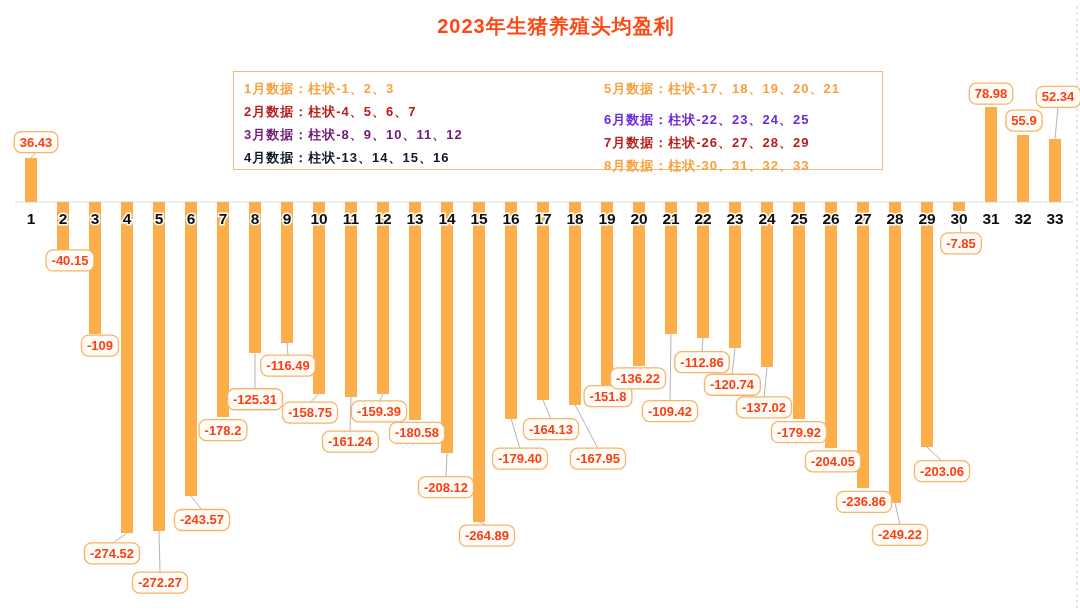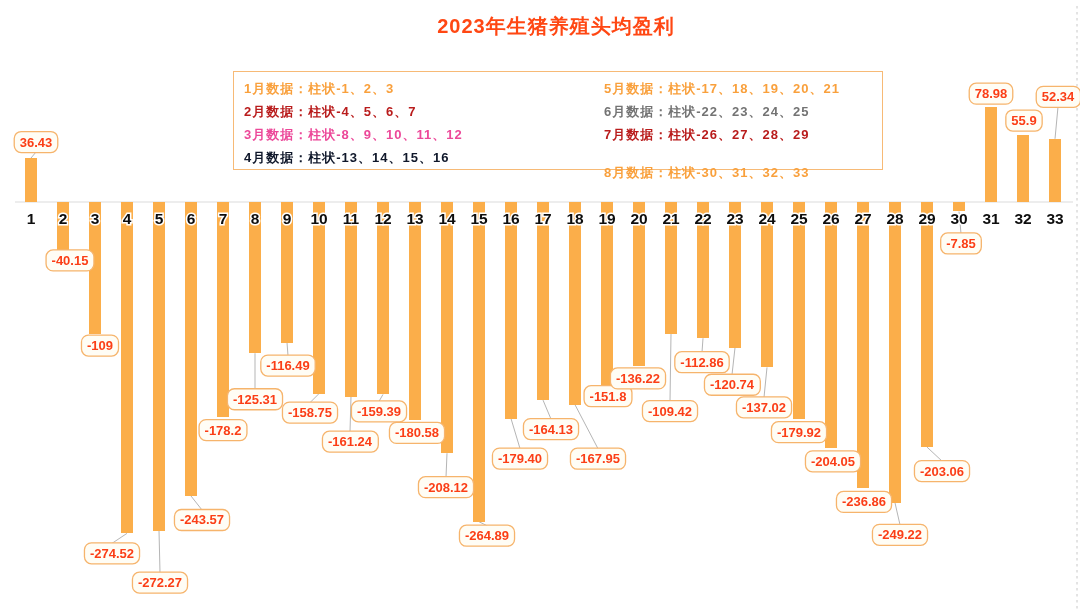--- a/index.html
+++ b/index.html
@@ -27,28 +27,28 @@
 </head>
 <body>
 
 <div class="canvas">
   <div class="chart-title" style="color: rgb(255, 71, 19);">2023年生猪养殖头均盈利</div>
 
   <div class="legend-box" style="border-color: rgb(247, 186, 118);">
     <div class="legend-col left">
         <div class="legend-line" style="color: rgb(249, 160, 60);">1月数据：柱状-1、2、3</div>
         <div class="legend-line" style="color: #b91c1c;">2月数据：柱状-4、5、6、7</div>
-        <div class="legend-line" style="color: #ec4899;">3月数据：柱状-8、9、10、11、12</div>
+        <div class="legend-line" style="color: #701a75;">3月数据：柱状-8、9、10、11、12</div>
         <div class="legend-line" style="color: #0f172a;">4月数据：柱状-13、14、15、16</div>
       </div>
     <div class="legend-col right">
         <div class="legend-line" style="color: rgb(249, 160, 60);">5月数据：柱状-17、18、19、20、21</div>
-        <div class="legend-line" style="color: #737373;">6月数据：柱状-22、23、24、25</div>
+        <div class="legend-line" style="color: #6d28d9; margin-top: 8px;">6月数据：柱状-22、23、24、25</div>
         <div class="legend-line" style="color: #b91c1c;">7月数据：柱状-26、27、28、29</div>
-        <div class="legend-line" style="color: rgb(249, 160, 60); margin-top: 15px;">8月数据：柱状-30、31、32、33</div>
+        <div class="legend-line" style="color: rgb(249, 160, 60);">8月数据：柱状-30、31、32、33</div>
       </div>
   </div>
 
   <svg class="chart-svg" id="chart" width="1080" height="616" viewBox="0 0 1080 616">
       <line x1="15" y1="202" x2="1073" y2="202" stroke="#DCDCDC" stroke-width="1.2"></line>
       <line x1="1077" y1="6" x2="1077" y2="612" stroke="#C8C8C8" stroke-width="1" stroke-dasharray="2.5 3.5"></line>
       <line x1="31" y1="158.02899" x2="36" y2="152.02899" stroke="#B5B5B5" stroke-width="1"></line>
       <line x1="127" y1="533.34564" x2="112" y2="543.34564" stroke="#B5B5B5" stroke-width="1"></line>
       <line x1="159" y1="530.6298899999999" x2="160" y2="572.6298899999999" stroke="#B5B5B5" stroke-width="1"></line>
       <line x1="191" y1="495.98899" x2="202" y2="509.98899000000006" stroke="#B5B5B5" stroke-width="1"></line>

